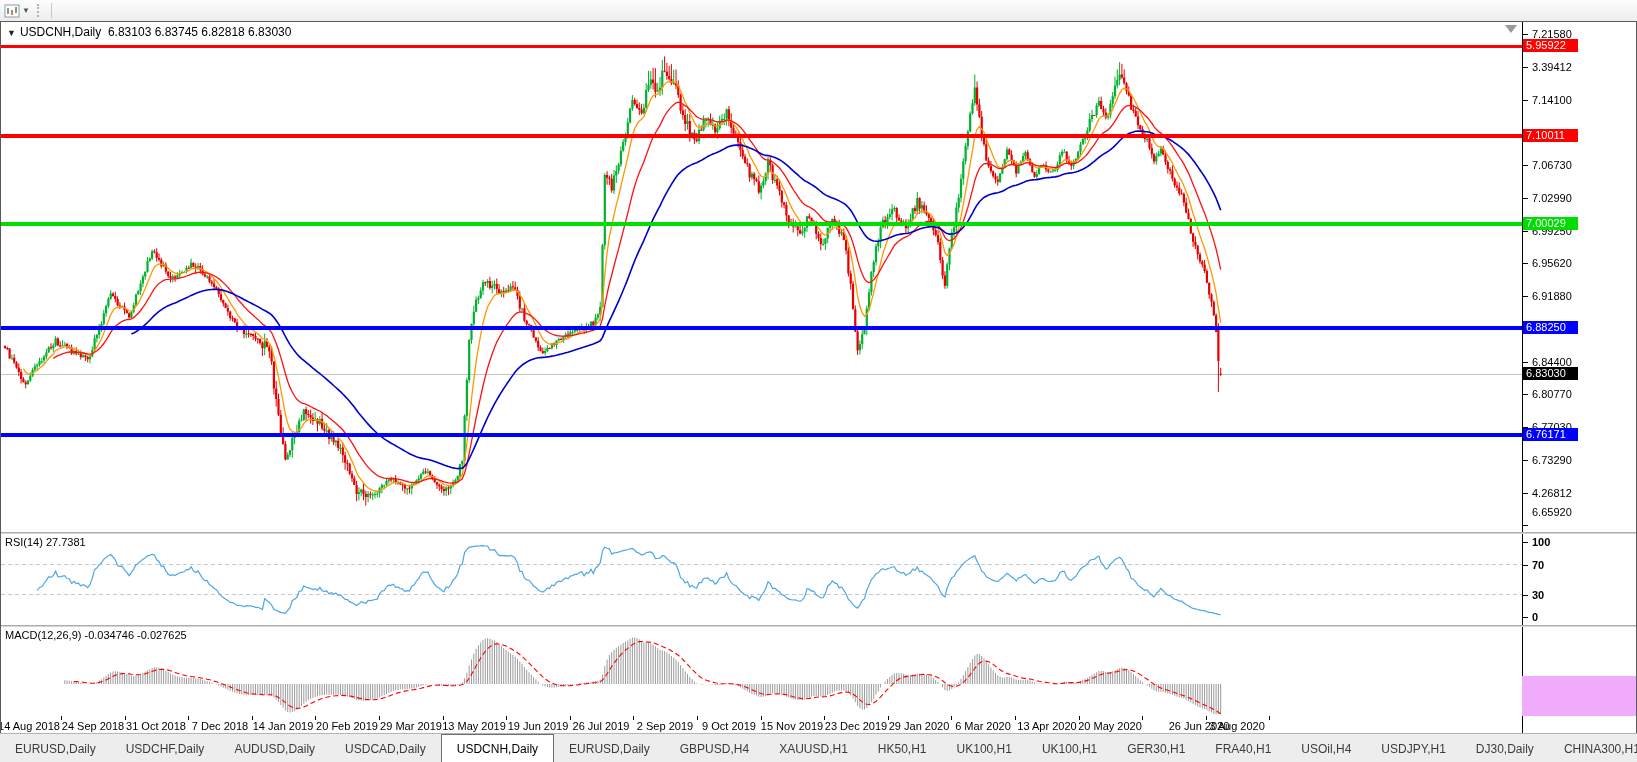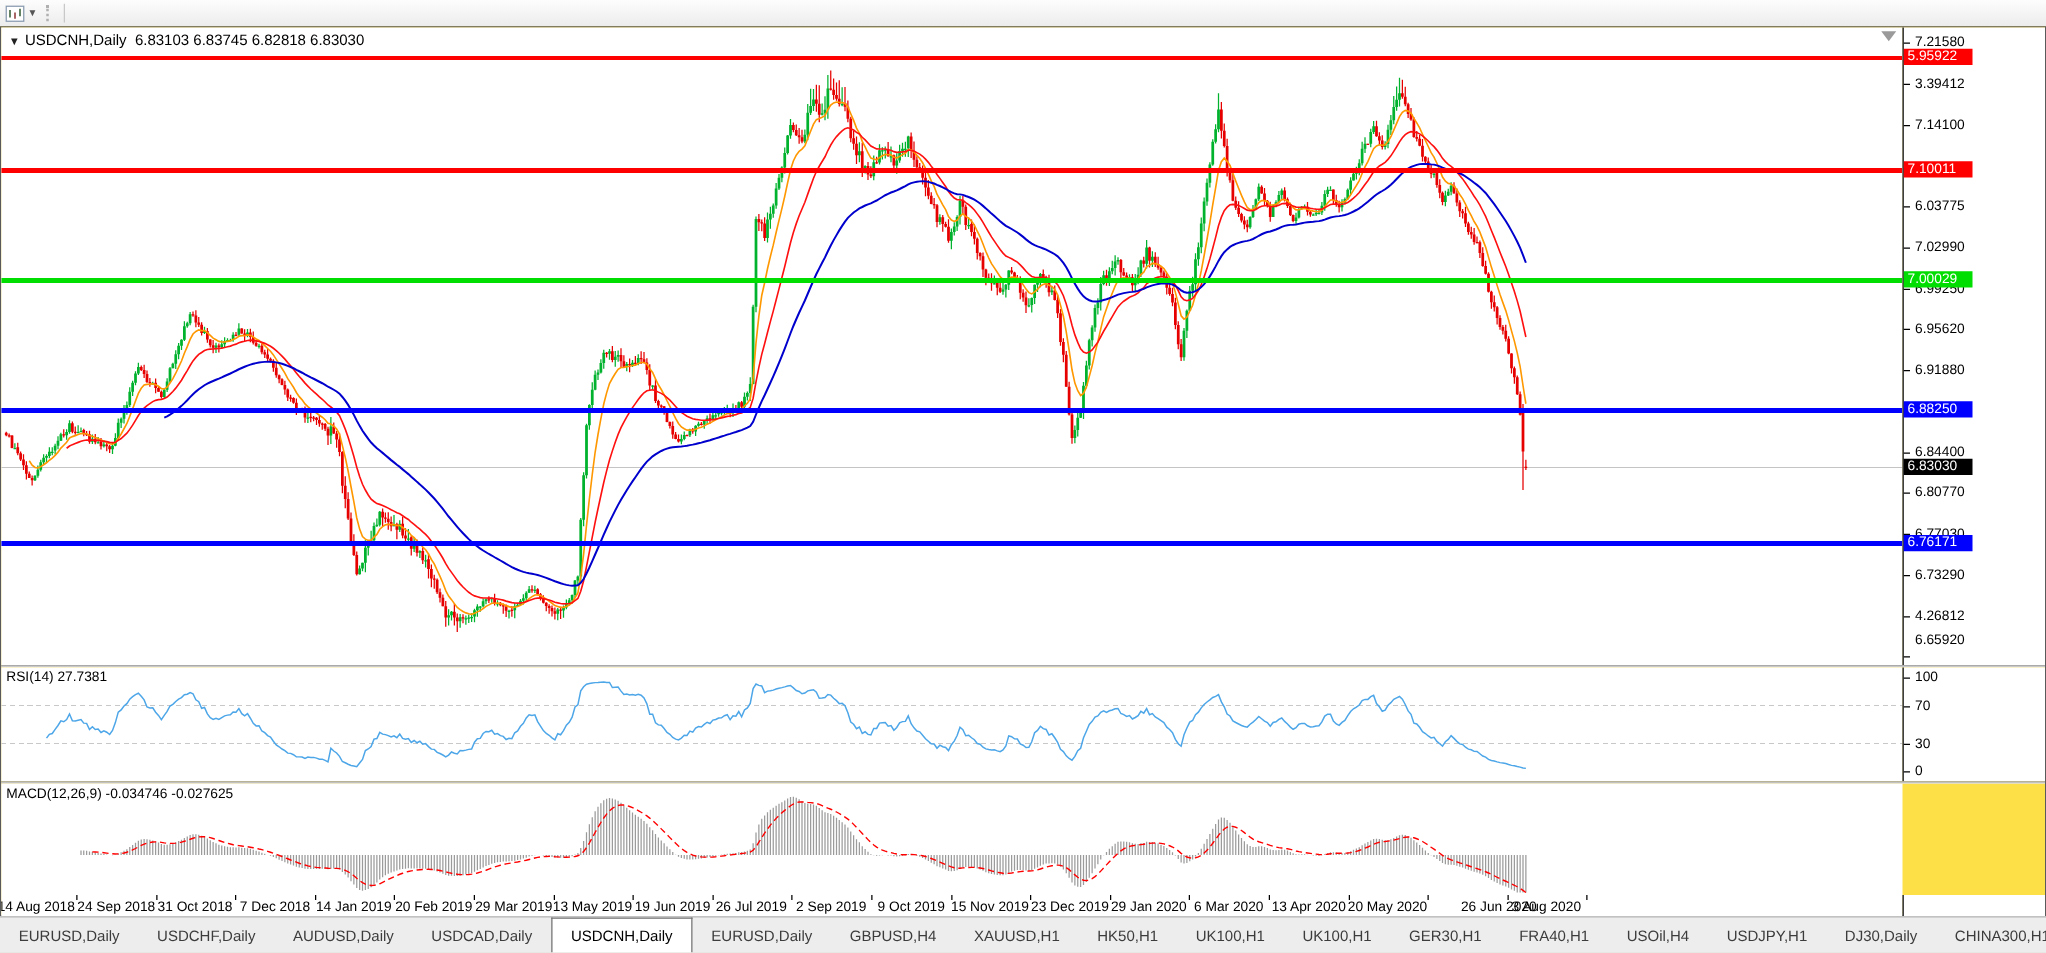--- a/index.html
+++ b/index.html
@@ -11,21 +11,21 @@
            display:flex;align-items:center;}
   .tool-icon-wrap{display:flex;align-items:center;padding:0 4px;}
   .caret{font-size:8px;color:#555;margin-left:2px;}
   .grip{width:3px;height:13px;border-left:2px dotted #b0b0b0;margin:0 5px 0 3px;}
   .vsep{width:1px;height:15px;background:#c8c8c8;margin:0 4px;}
   .tfbtn{font-size:11px;color:#333;padding:2px 7px;margin:0 1px;border:1px solid transparent;
          border-radius:2px;cursor:default;line-height:13px;}
   .tfbtn.active{background:#fdfdfd;border:1px solid #b5b5b5;box-shadow:inset 0 0 2px #dcdcdc;}
   
   #chart-window{position:absolute;left:0;top:21px;width:1637px;height:712px;
-                background:#fde047;border:1px solid #5a5a5a;box-sizing:border-box;}
+                background:#f0abfc;border:1px solid #5a5a5a;box-sizing:border-box;}
   .pane{position:absolute;left:0;background:#fff;overflow:hidden;}
   .axis{position:absolute;left:1521px;width:114px;background:#fff;border-left:1px solid #000;
         box-sizing:border-box;overflow:visible;font-size:11px;color:#000;}
   .tk{position:absolute;left:0;width:5px;height:1px;background:#000;}
   .av{position:absolute;left:9px;white-space:nowrap;}
   .plabel{position:absolute;left:0;height:13px;line-height:13px;color:#fff;
           font-size:11px;padding:0 4px 0 3px;min-width:48px;white-space:nowrap;}
   .splitter{position:absolute;left:0;width:1635px;height:2px;
             background:linear-gradient(#9a9a9a,#e8e8e8);cursor:row-resize;}
   .ptitle{position:absolute;left:6px;top:3px;font-size:12px;color:#000;white-space:nowrap;z-index:5;}
@@ -80,29 +80,29 @@
           <line x1="0" x2="1521" y1="114.1" y2="114.1" stroke="#ff0000" stroke-width="4" shape-rendering="crispEdges"></line>
           <line x1="0" x2="1521" y1="202.1" y2="202.1" stroke="#00dd00" stroke-width="4" shape-rendering="crispEdges"></line>
           <line x1="0" x2="1521" y1="306.0" y2="306.0" stroke="#0000ff" stroke-width="4" shape-rendering="crispEdges"></line>
           <line x1="0" x2="1521" y1="412.6" y2="412.6" stroke="#0000ff" stroke-width="4" shape-rendering="crispEdges"></line>
           <polygon points="1504,3 1516,3 1510,11" fill="#9a9a9a"></polygon>
         </svg>
       <div class="ptitle">
         <span class="tri">▼</span><span>USDCNH,Daily</span>&nbsp;&nbsp;<span>6.83103 6.83745 6.82818 6.83030</span>
       </div>
     </div>
-    <div class="axis" id="main-axis" style="top:0;height:510px;">
+    <div class="axis" id="main-axis" style="top:0;height:654px;">
         <i class="tk" style="top:12px"></i>
         <span class="av" style="top:6px">7.21580</span>
         <i class="tk" style="top:45px"></i>
         <span class="av" style="top:39px">3.39412</span>
         <i class="tk" style="top:78px"></i>
         <span class="av" style="top:72px">7.14100</span>
         <i class="tk" style="top:143px"></i>
-        <span class="av" style="top:137px">6.03775</span>
+        <span class="av" style="top:137px">7.06730</span>
         <i class="tk" style="top:176px"></i>
         <span class="av" style="top:170px">7.02990</span>
         <i class="tk" style="top:209px"></i>
         <span class="av" style="top:203px">6.99250</span>
         <i class="tk" style="top:241px"></i>
         <span class="av" style="top:235px">6.95620</span>
         <i class="tk" style="top:274px"></i>
         <span class="av" style="top:268px">6.91880</span>
         <i class="tk" style="top:340px"></i>
         <span class="av" style="top:334px">6.84400</span>
@@ -127,21 +127,21 @@
     <div class="splitter" style="top:510px;"></div>
 
     <div class="pane" id="rsi-pane" style="top:512px;height:91px;width:1521px;">
       <svg id="rsi-svg" width="1521" height="91">
           <line x1="0" x2="1521" y1="30.5" y2="30.5" stroke="#c8c8c8" stroke-width="1" stroke-dasharray="4 3" shape-rendering="crispEdges"></line>
           <line x1="0" x2="1521" y1="60.5" y2="60.5" stroke="#c8c8c8" stroke-width="1" stroke-dasharray="4 3" shape-rendering="crispEdges"></line>
           <path d="M36.2 56.5L38.5 53.5L40.8 52.8L43.1 49.5L45.4 46.4L47.7 42.7L50.0 43.4L52.3 41.6L54.6 37.2L56.9 42.6L59.2 42.8L61.5 42.2L63.8 41.7L66.0 44.5L68.3 44.7L70.6 49.6L72.9 47.4L75.2 49.6L77.5 49.2L79.8 52.0L82.1 50.6L84.4 51.8L86.7 53.6L89.0 50.4L91.3 44.1L93.6 35.7L95.9 33.9L98.2 30.8L100.5 28.9L102.8 25.3L105.1 23.3L107.4 21.7L109.7 20.6L112.0 23.0L114.3 25.9L116.6 31.6L118.9 32.3L121.2 32.2L123.5 35.8L125.8 38.3L128.1 41.7L130.4 38.3L132.7 35.1L135.0 30.8L137.3 29.5L139.6 27.2L141.9 25.3L144.2 24.1L146.5 21.8L148.8 21.4L151.1 20.1L153.4 21.0L155.7 25.8L158.0 27.4L160.3 32.6L162.6 32.0L164.9 37.1L167.2 40.2L169.5 41.5L171.8 40.6L174.1 41.5L176.4 40.1L178.7 38.7L181.0 38.1L183.3 37.8L185.5 35.6L187.8 35.7L190.1 32.8L192.4 36.9L194.7 38.6L197.0 36.9L199.3 40.6L201.6 44.7L203.9 46.7L206.2 46.6L208.5 50.8L210.8 52.1L213.1 54.5L215.4 55.6L217.7 59.0L220.0 61.9L222.3 63.4L224.6 65.2L226.9 66.5L229.2 68.5L231.5 68.7L233.8 69.8L236.1 71.4L238.4 71.5L240.7 71.6L243.0 72.7L245.3 71.7L247.6 71.9L249.9 71.9L252.2 72.5L254.5 73.3L256.8 73.3L259.1 74.3L261.4 75.5L263.7 64.6L266.0 66.8L268.3 68.4L270.6 71.1L272.9 75.2L275.2 76.2L277.5 77.4L279.8 78.4L282.1 78.8L284.4 79.4L286.7 76.4L289.0 73.6L291.3 66.5L293.6 65.2L295.9 63.3L298.2 57.3L300.5 56.8L302.8 51.9L305.1 53.3L307.3 53.7L309.6 54.5L311.9 55.6L314.2 54.7L316.5 56.2L318.8 53.3L321.1 56.7L323.4 57.4L325.7 56.9L328.0 59.9L330.3 58.4L332.6 60.2L334.9 59.0L337.2 61.4L339.5 60.9L341.8 63.3L344.1 65.3L346.4 65.5L348.7 67.9L351.0 68.8L353.3 70.0L355.6 71.5L357.9 70.1L360.2 67.6L362.5 68.6L364.8 69.2L367.1 66.4L369.4 66.6L371.7 66.1L374.0 65.5L376.3 65.2L378.6 59.8L380.9 57.0L383.2 56.7L385.5 52.8L387.8 51.2L390.1 51.4L392.4 50.2L394.7 53.3L397.0 52.9L399.3 54.5L401.6 55.1L403.9 57.6L406.2 56.6L408.5 56.9L410.8 52.2L413.1 50.8L415.4 47.0L417.7 44.7L420.0 40.3L422.3 37.8L424.6 38.3L426.9 37.9L429.1 43.3L431.4 46.9L433.7 50.5L436.0 52.8L438.3 54.2L440.6 56.3L442.9 57.9L445.2 53.0L447.5 53.8L449.8 50.5L452.1 46.2L454.4 43.8L456.7 39.7L459.0 31.6L461.3 29.9L463.6 18.6L465.9 15.4L468.2 13.4L470.5 12.8L472.8 12.4L475.1 12.1L477.4 12.0L479.7 11.8L482.0 11.6L484.3 12.0L486.6 12.0L488.9 16.0L491.2 15.8L493.5 15.7L495.8 18.9L498.1 21.6L500.4 21.3L502.7 21.9L505.0 21.6L507.3 22.2L509.6 21.4L511.9 22.2L514.2 24.4L516.5 29.1L518.8 37.3L521.1 37.3L523.4 44.2L525.7 45.9L528.0 46.2L530.3 48.8L532.6 52.0L534.9 53.4L537.2 56.0L539.5 57.3L541.8 58.0L544.1 56.5L546.4 54.2L548.6 54.3L550.9 50.9L553.2 51.7L555.5 48.4L557.8 47.2L560.1 47.6L562.4 45.5L564.7 43.8L567.0 44.8L569.3 42.1L571.6 41.6L573.9 40.4L576.2 40.2L578.5 38.6L580.8 37.8L583.1 41.8L585.4 38.7L587.7 39.0L590.0 35.2L592.3 39.5L594.6 34.0L596.9 32.3L599.2 28.7L601.5 16.8L603.8 13.2L606.1 14.3L608.4 14.8L610.7 20.1L613.0 18.9L615.3 18.6L617.6 18.1L619.9 17.2L622.2 16.6L624.5 16.1L626.8 15.5L629.1 14.8L631.4 14.4L633.7 16.3L636.0 18.4L638.3 19.2L640.6 21.0L642.9 20.4L645.2 18.7L647.5 18.2L649.8 17.8L652.1 19.7L654.4 24.6L656.7 24.4L659.0 24.0L661.3 21.6L663.6 22.1L665.9 24.6L668.2 26.5L670.4 28.9L672.7 28.7L675.0 30.6L677.3 36.2L679.6 43.6L681.9 45.4L684.2 49.0L686.5 47.6L688.8 52.8L691.1 51.4L693.4 53.5L695.7 54.0L698.0 48.7L700.3 48.7L702.6 44.5L704.9 44.2L707.2 44.1L709.5 46.9L711.8 46.4L714.1 50.2L716.4 48.0L718.7 44.2L721.0 43.3L723.3 43.1L725.6 38.7L727.9 45.0L730.2 48.3L732.5 50.8L734.8 51.5L737.1 54.2L739.4 57.0L741.7 59.0L744.0 61.0L746.3 61.2L748.6 64.6L750.9 62.1L753.2 63.4L755.5 64.0L757.8 66.5L760.1 61.8L762.4 58.9L764.7 54.4L767.0 47.8L769.3 49.7L771.6 54.6L773.9 54.2L776.2 56.2L778.5 57.8L780.8 60.8L783.1 61.4L785.4 63.8L787.7 65.1L790.0 65.6L792.2 66.0L794.5 65.9L796.8 66.7L799.1 67.4L801.4 65.9L803.7 62.8L806.0 54.7L808.3 55.4L810.6 57.1L812.9 57.2L815.2 61.1L817.5 62.2L819.8 64.0L822.1 63.8L824.4 59.4L826.7 52.2L829.0 50.3L831.3 47.0L833.6 48.9L835.9 49.6L838.2 54.0L840.5 53.0L842.8 56.2L845.1 59.9L847.4 65.5L849.7 67.3L852.0 70.7L854.3 72.8L856.6 74.2L858.9 71.1L861.2 66.6L863.5 64.6L865.8 56.2L868.1 51.0L870.4 45.5L872.7 43.1L875.0 39.7L877.3 38.8L879.6 35.9L881.9 34.6L884.2 35.9L886.5 34.6L888.8 34.0L891.1 33.0L893.4 32.8L895.7 36.8L898.0 37.7L900.3 39.1L902.6 38.5L904.9 41.2L907.2 40.0L909.5 38.5L911.7 35.1L914.0 36.5L916.3 32.9L918.6 37.8L920.9 36.9L923.2 39.6L925.5 40.9L927.8 42.5L930.1 44.1L932.4 47.7L934.7 49.6L937.0 52.1L939.3 57.5L941.6 61.0L943.9 63.0L946.2 53.8L948.5 48.4L950.8 43.7L953.1 42.4L955.4 37.7L957.7 35.7L960.0 32.3L962.3 29.6L964.6 27.6L966.9 25.9L969.2 24.0L971.5 23.1L973.8 21.7L976.1 27.5L978.4 31.4L980.7 37.2L983.0 38.8L985.3 42.7L987.6 44.0L989.9 45.2L992.2 46.4L994.5 47.2L996.8 47.7L999.1 45.4L1001.4 43.7L1003.7 41.6L1006.0 39.2L1008.3 41.0L1010.6 42.9L1012.9 44.1L1015.2 47.0L1017.5 44.0L1019.8 43.4L1022.1 41.5L1024.4 40.4L1026.7 43.1L1029.0 45.2L1031.3 47.7L1033.5 49.4L1035.8 48.2L1038.1 45.4L1040.4 44.7L1042.7 44.7L1045.0 46.6L1047.3 47.5L1049.6 47.4L1051.9 46.8L1054.2 46.6L1056.5 43.5L1058.8 38.9L1061.1 37.3L1063.4 37.3L1065.7 42.9L1068.0 45.2L1070.3 46.3L1072.6 43.9L1074.9 42.3L1077.2 38.5L1079.5 35.2L1081.8 33.0L1084.1 31.7L1086.4 30.0L1088.7 26.5L1091.0 25.5L1093.3 25.5L1095.6 23.3L1097.9 22.3L1100.2 28.8L1102.5 31.4L1104.8 35.0L1107.1 34.1L1109.4 30.2L1111.7 28.1L1114.0 25.5L1116.3 24.3L1118.6 23.2L1120.9 25.4L1123.2 29.6L1125.5 34.7L1127.8 37.4L1130.1 44.6L1132.4 45.2L1134.7 47.8L1137.0 51.4L1139.3 52.8L1141.6 54.8L1143.9 56.3L1146.2 55.9L1148.5 59.1L1150.8 61.0L1153.0 62.9L1155.3 59.4L1157.6 57.5L1159.9 54.5L1162.2 56.7L1164.5 59.1L1166.8 61.1L1169.1 61.6L1171.4 63.8L1173.7 65.3L1176.0 65.8L1178.3 67.1L1180.6 67.2L1182.9 69.0L1185.2 70.8L1187.5 71.7L1189.8 73.5L1192.1 74.4L1194.4 74.8L1196.7 75.5L1199.0 76.1L1201.3 76.4L1203.6 76.8L1205.9 77.6L1208.2 78.3L1210.5 78.6L1212.8 79.2L1215.1 79.7L1217.4 80.4L1219.7 80.7" fill="none" stroke="#4da6e8" stroke-width="1.2"></path>
         </svg>
       <div class="itext">RSI(14) 27.7381</div>
     </div>
-    <div class="axis" id="rsi-axis" style="top:512px;height:91px;">
+    <div class="axis" id="rsi-axis" style="top:512px;height:91px;font-weight:bold;">
         <i class="tk" style="top:8px"></i>
         <span class="av" style="top:2px">100</span>
         <i class="tk" style="top:31px"></i>
         <span class="av" style="top:25px">70</span>
         <i class="tk" style="top:61px"></i>
         <span class="av" style="top:55px">30</span>
         <i class="tk" style="top:83px"></i>
         <span class="av" style="top:77px">0</span>
       </div>
 

